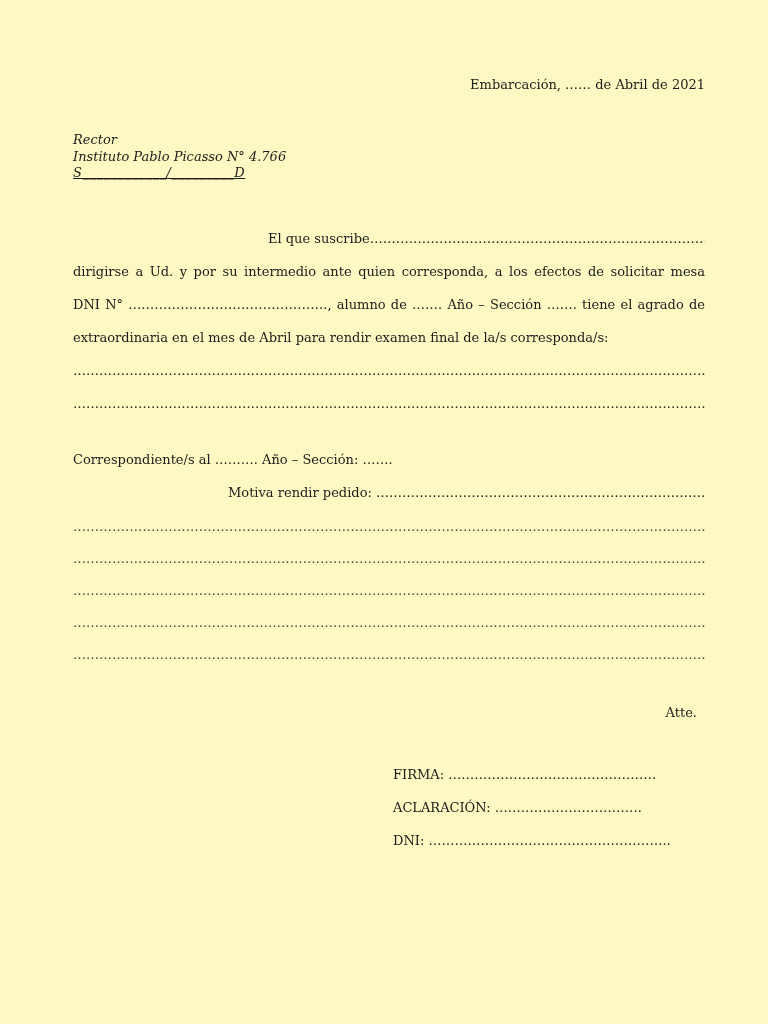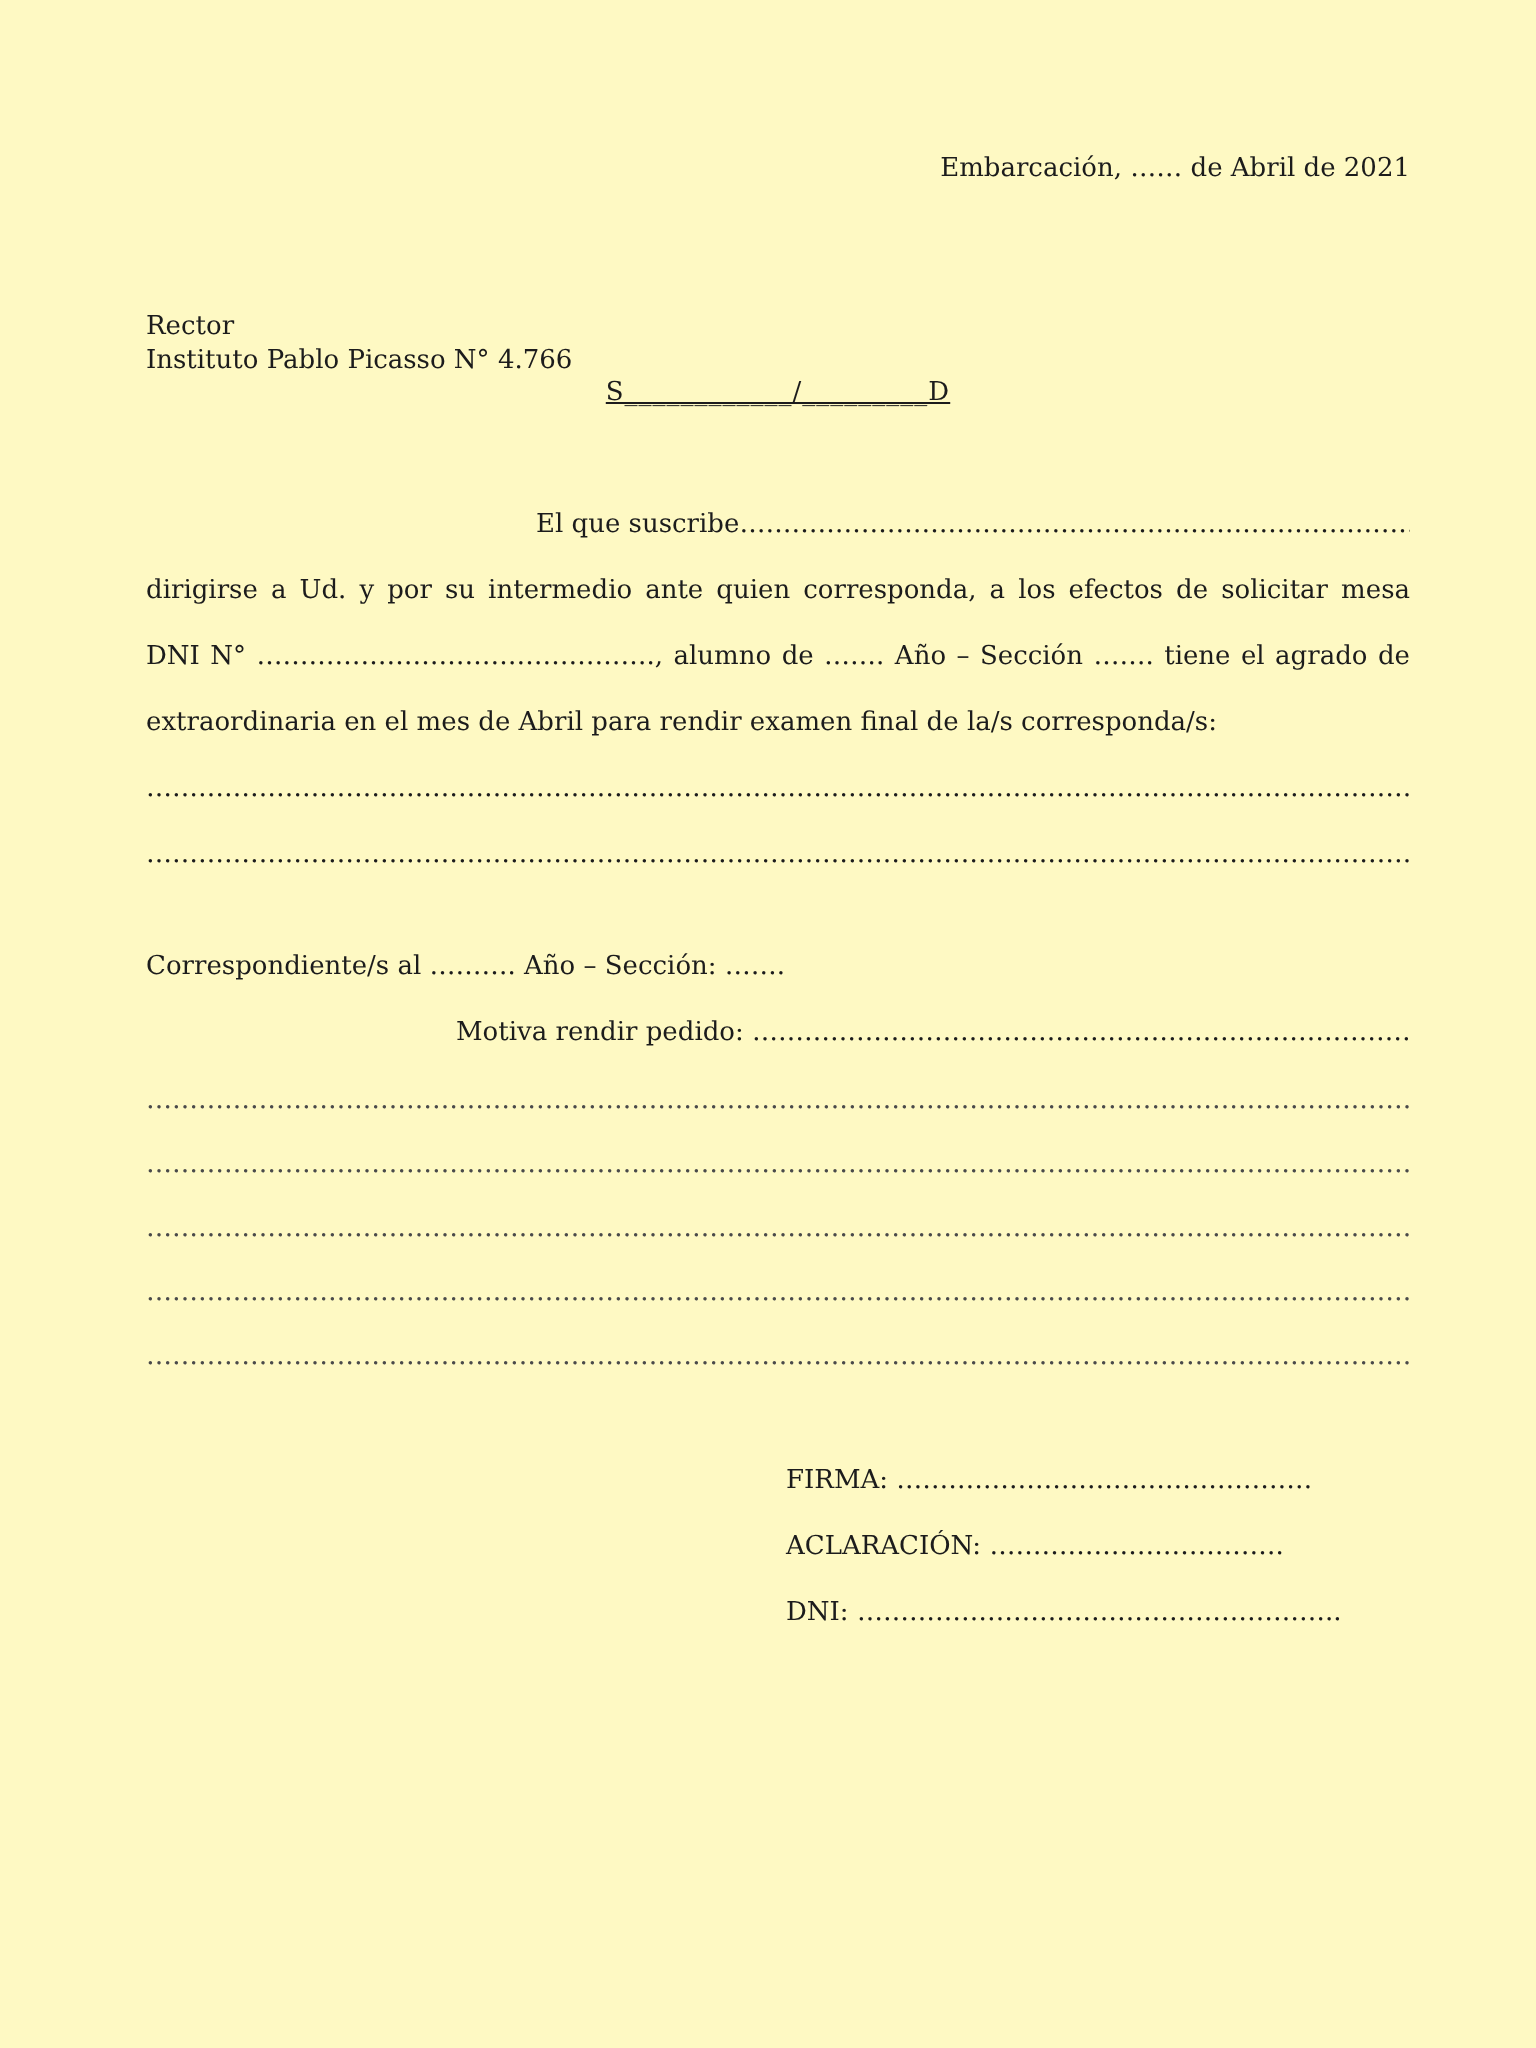--- a/index.html
+++ b/index.html
@@ -31,27 +31,27 @@
     text-align: justify;
     text-align-last: justify;
     text-justify: inter-word;
   }
   .date-line {
     margin-top: 68px;
     text-align: right;
     line-height: 33px;
   }
   .recipient {
-    margin-top: 55px;
+    margin-top: 31px;
     line-height: 16.5px;
+    font-style: italic;
   }
   .salutation {
     text-decoration: underline;
     letter-spacing: 0.5px;
-    text-align: center;
   }
   .opening-line {
     margin-top: 40px;
     padding-left: 195px;
   }
   .correspondiente-block {
     margin-top: 23px;
   }
   .motiva-line {
     padding-left: 155px;
@@ -107,20 +107,21 @@
 
   <div class="dotted-block">
     <div class="line clip">……………………………………………………………………………………………………………………………………………………………………………………………</div>
     <div class="line clip">……………………………………………………………………………………………………………………………………………………………………………………………</div>
     <div class="line clip">……………………………………………………………………………………………………………………………………………………………………………………………</div>
     <div class="line clip">……………………………………………………………………………………………………………………………………………………………………………………………</div>
     <div class="line clip">……………………………………………………………………………………………………………………………………………………………………………………………</div>
   </div>
 
   <div class="closing-block">
+    <div class="line atte-line">Atte.</div>
   </div>
 
   <div class="signature-block">
     <div class="line">FIRMA: …………………………………………</div>
     <div class="line">ACLARACIÓN: …………………………….</div>
     <div class="line">DNI: ………………………………………………..</div>
   </div>
 
 </div>
 

